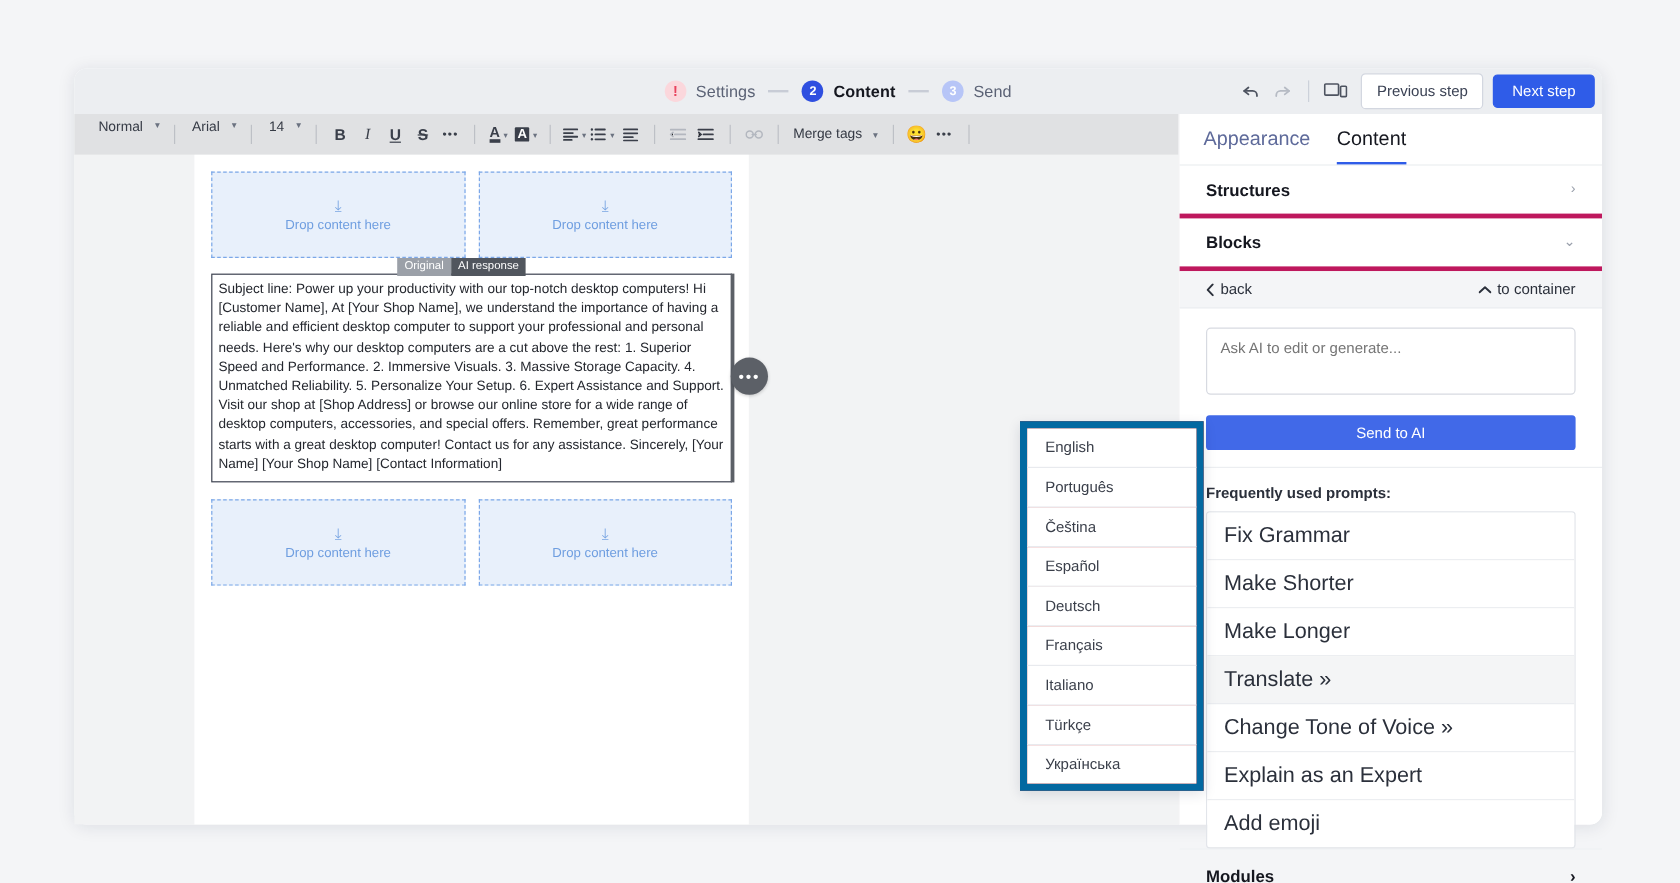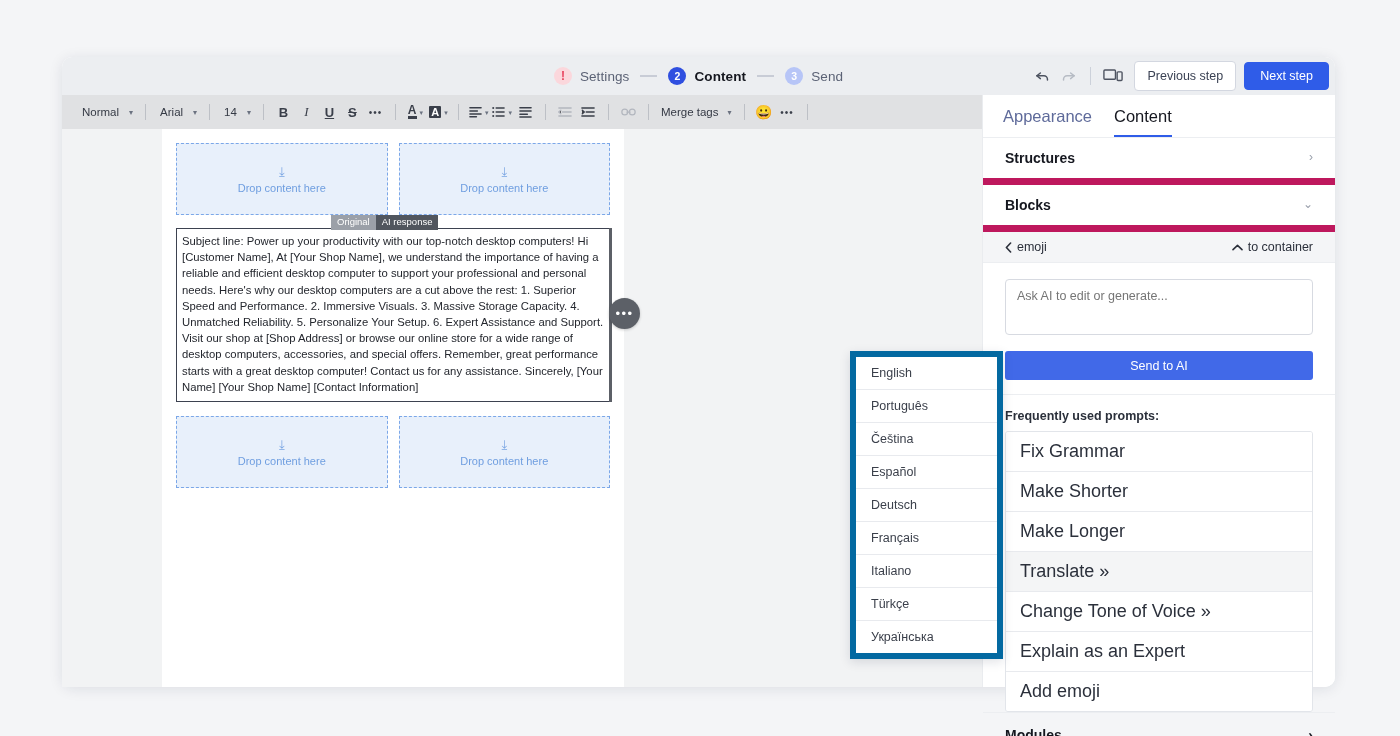--- a/index.html
+++ b/index.html
@@ -82,21 +82,21 @@
   }
   #format-toolbar {
     position: absolute; left: 0; top: 0; width: 100%; height: 34px;
     background: #e0e1e3;
     display: flex; align-items: center;
     padding-left: 14px; gap: 0;
     font-size: 12px; color: #3c414d;
     overflow: hidden;
   }
   .ft-select {
-    display: flex; align-items: center; height: 24px;
+    display: flex; align-items: flex-start; height: 24px;
     padding: 0 4px 0 6px; cursor: pointer; color: #353a45;
     font-size: 11.5px;
   }
   .ft-select .caret { margin-left: 10px; font-size: 8px; color: #6b7280; }
   .ft-sep { width: 1px; height: 16px; background: #bdc0c6; margin: 0 8px; }
   .ft-ico {
     min-width: 19px; height: 22px; display: flex; align-items: center; justify-content: center;
     cursor: pointer; color: #3a3f4a; font-size: 13px; margin: 0 2px;
   }
   .ft-ico.dim { color: #b3b7bf; }
@@ -175,21 +175,21 @@
     border-bottom: 1px solid #eceef1;
   }
   .sb-tab {
     font-size: 16.5px; padding-bottom: 9px; cursor: pointer;
     color: #5e6a9a; font-weight: 400;
   }
   .sb-tab.active { color: #15171f; border-bottom: 2.5px solid #2f5ce8; font-weight: 400;}
   .sb-section {
     display: flex; justify-content: space-between;
     padding: 12px 22px; font-size: 14px; color: #15171f; font-weight: 600;
-    border-bottom: 7px solid #be185d; cursor: pointer; gap: 38px;
+    border-bottom: 4px solid #be185d; cursor: pointer; gap: 38px;
   }
   .sb-section .chev { color: #9aa0ac; font-size: 12px; font-weight: 400;}
   #sb-subbar {
     display: flex; align-items: center; justify-content: space-between;
     padding: 8px 22px; font-size: 12.5px; color: #2b303b;
     background: #f4f5f7; border-bottom: 1px solid #eceef1;
   }
   #sb-subbar span { cursor: pointer; display:flex; align-items:center; gap:5px;}
   #ai-area { padding: 16px 22px 0 22px; }
   #ai-textarea {
@@ -424,21 +424,21 @@
     <div class="sb-section">
       <span>Blocks</span>
       <span class="chev">⌄</span>
     </div>
 
     <div id="sb-subbar">
       <span>
         <svg width="7" height="11" viewBox="0 0 7 11" stroke="#2b303b" stroke-width="1.6" fill="none" stroke-linecap="round" stroke-linejoin="round">
             <path d="M5.6 1 L1.4 5.5 L5.6 10"></path>
           </svg>
-        <span>emoji</span>
+        <span>back</span>
       </span>
       <span>
         <svg width="11" height="7" viewBox="0 0 11 7" stroke="#2b303b" stroke-width="1.6" fill="none" stroke-linecap="round" stroke-linejoin="round">
             <path d="M1 5.6 L5.5 1.4 L10 5.6"></path>
           </svg>
         <span>to container</span>
       </span>
     </div>
 
     <div id="ai-area">

